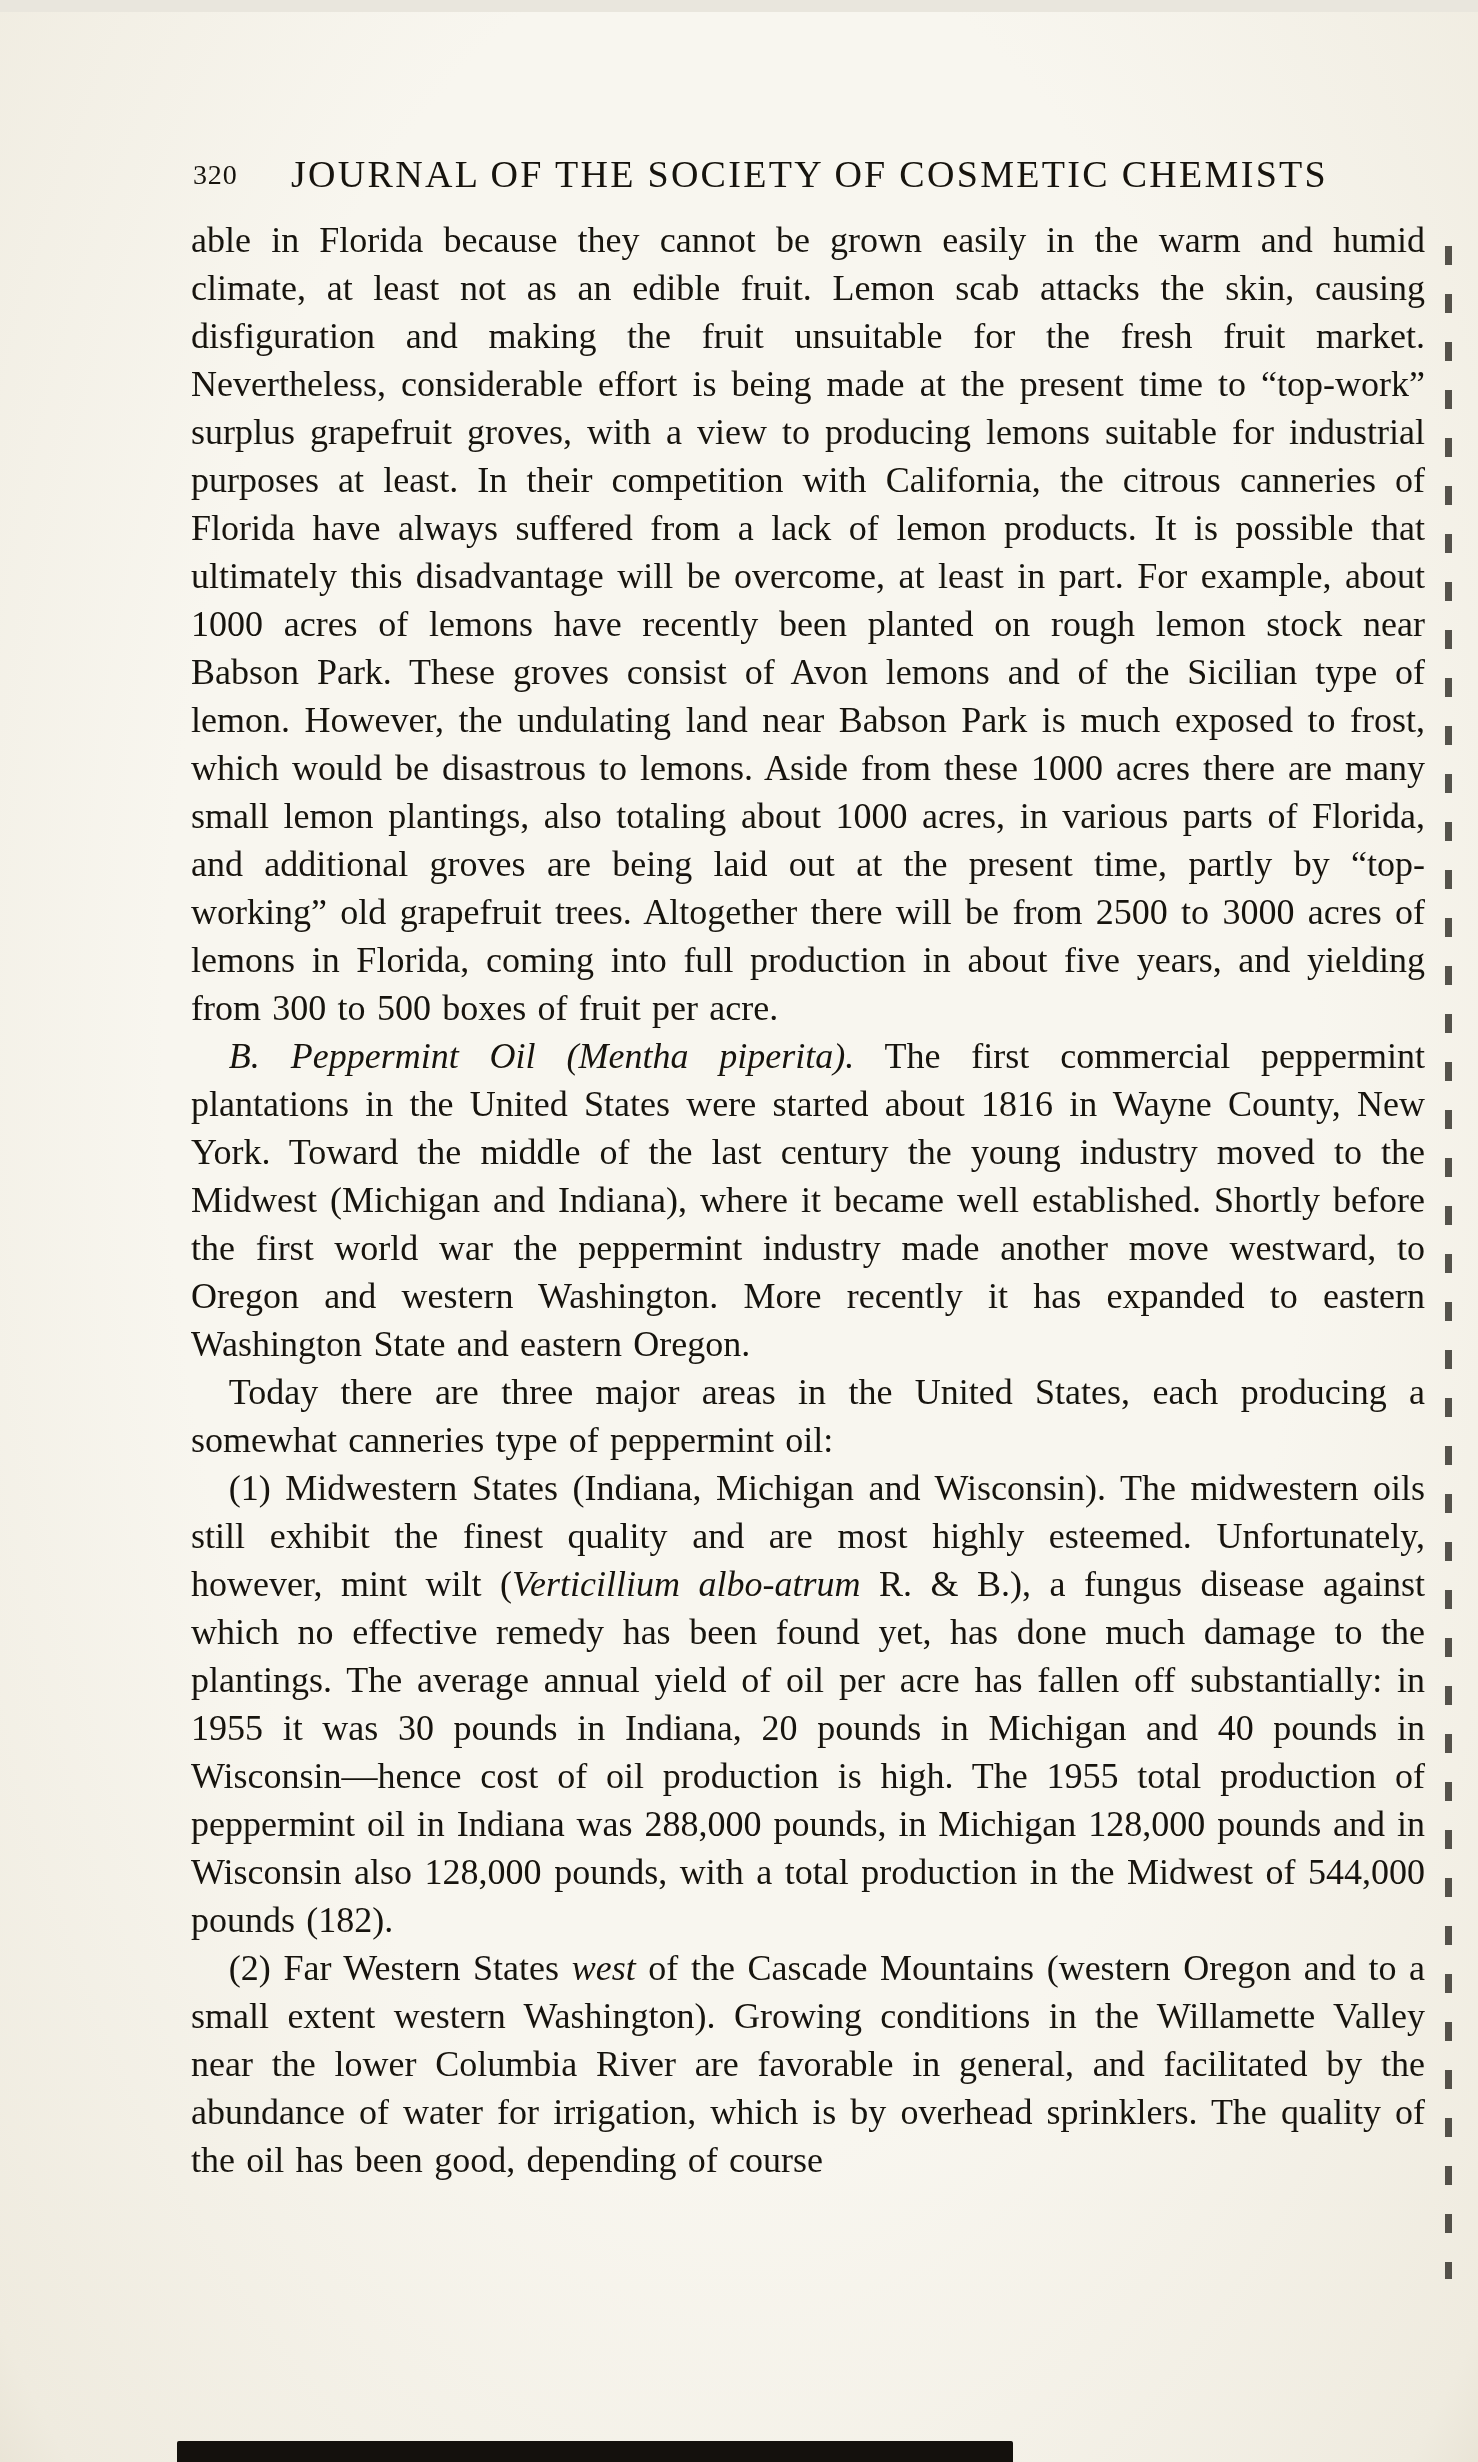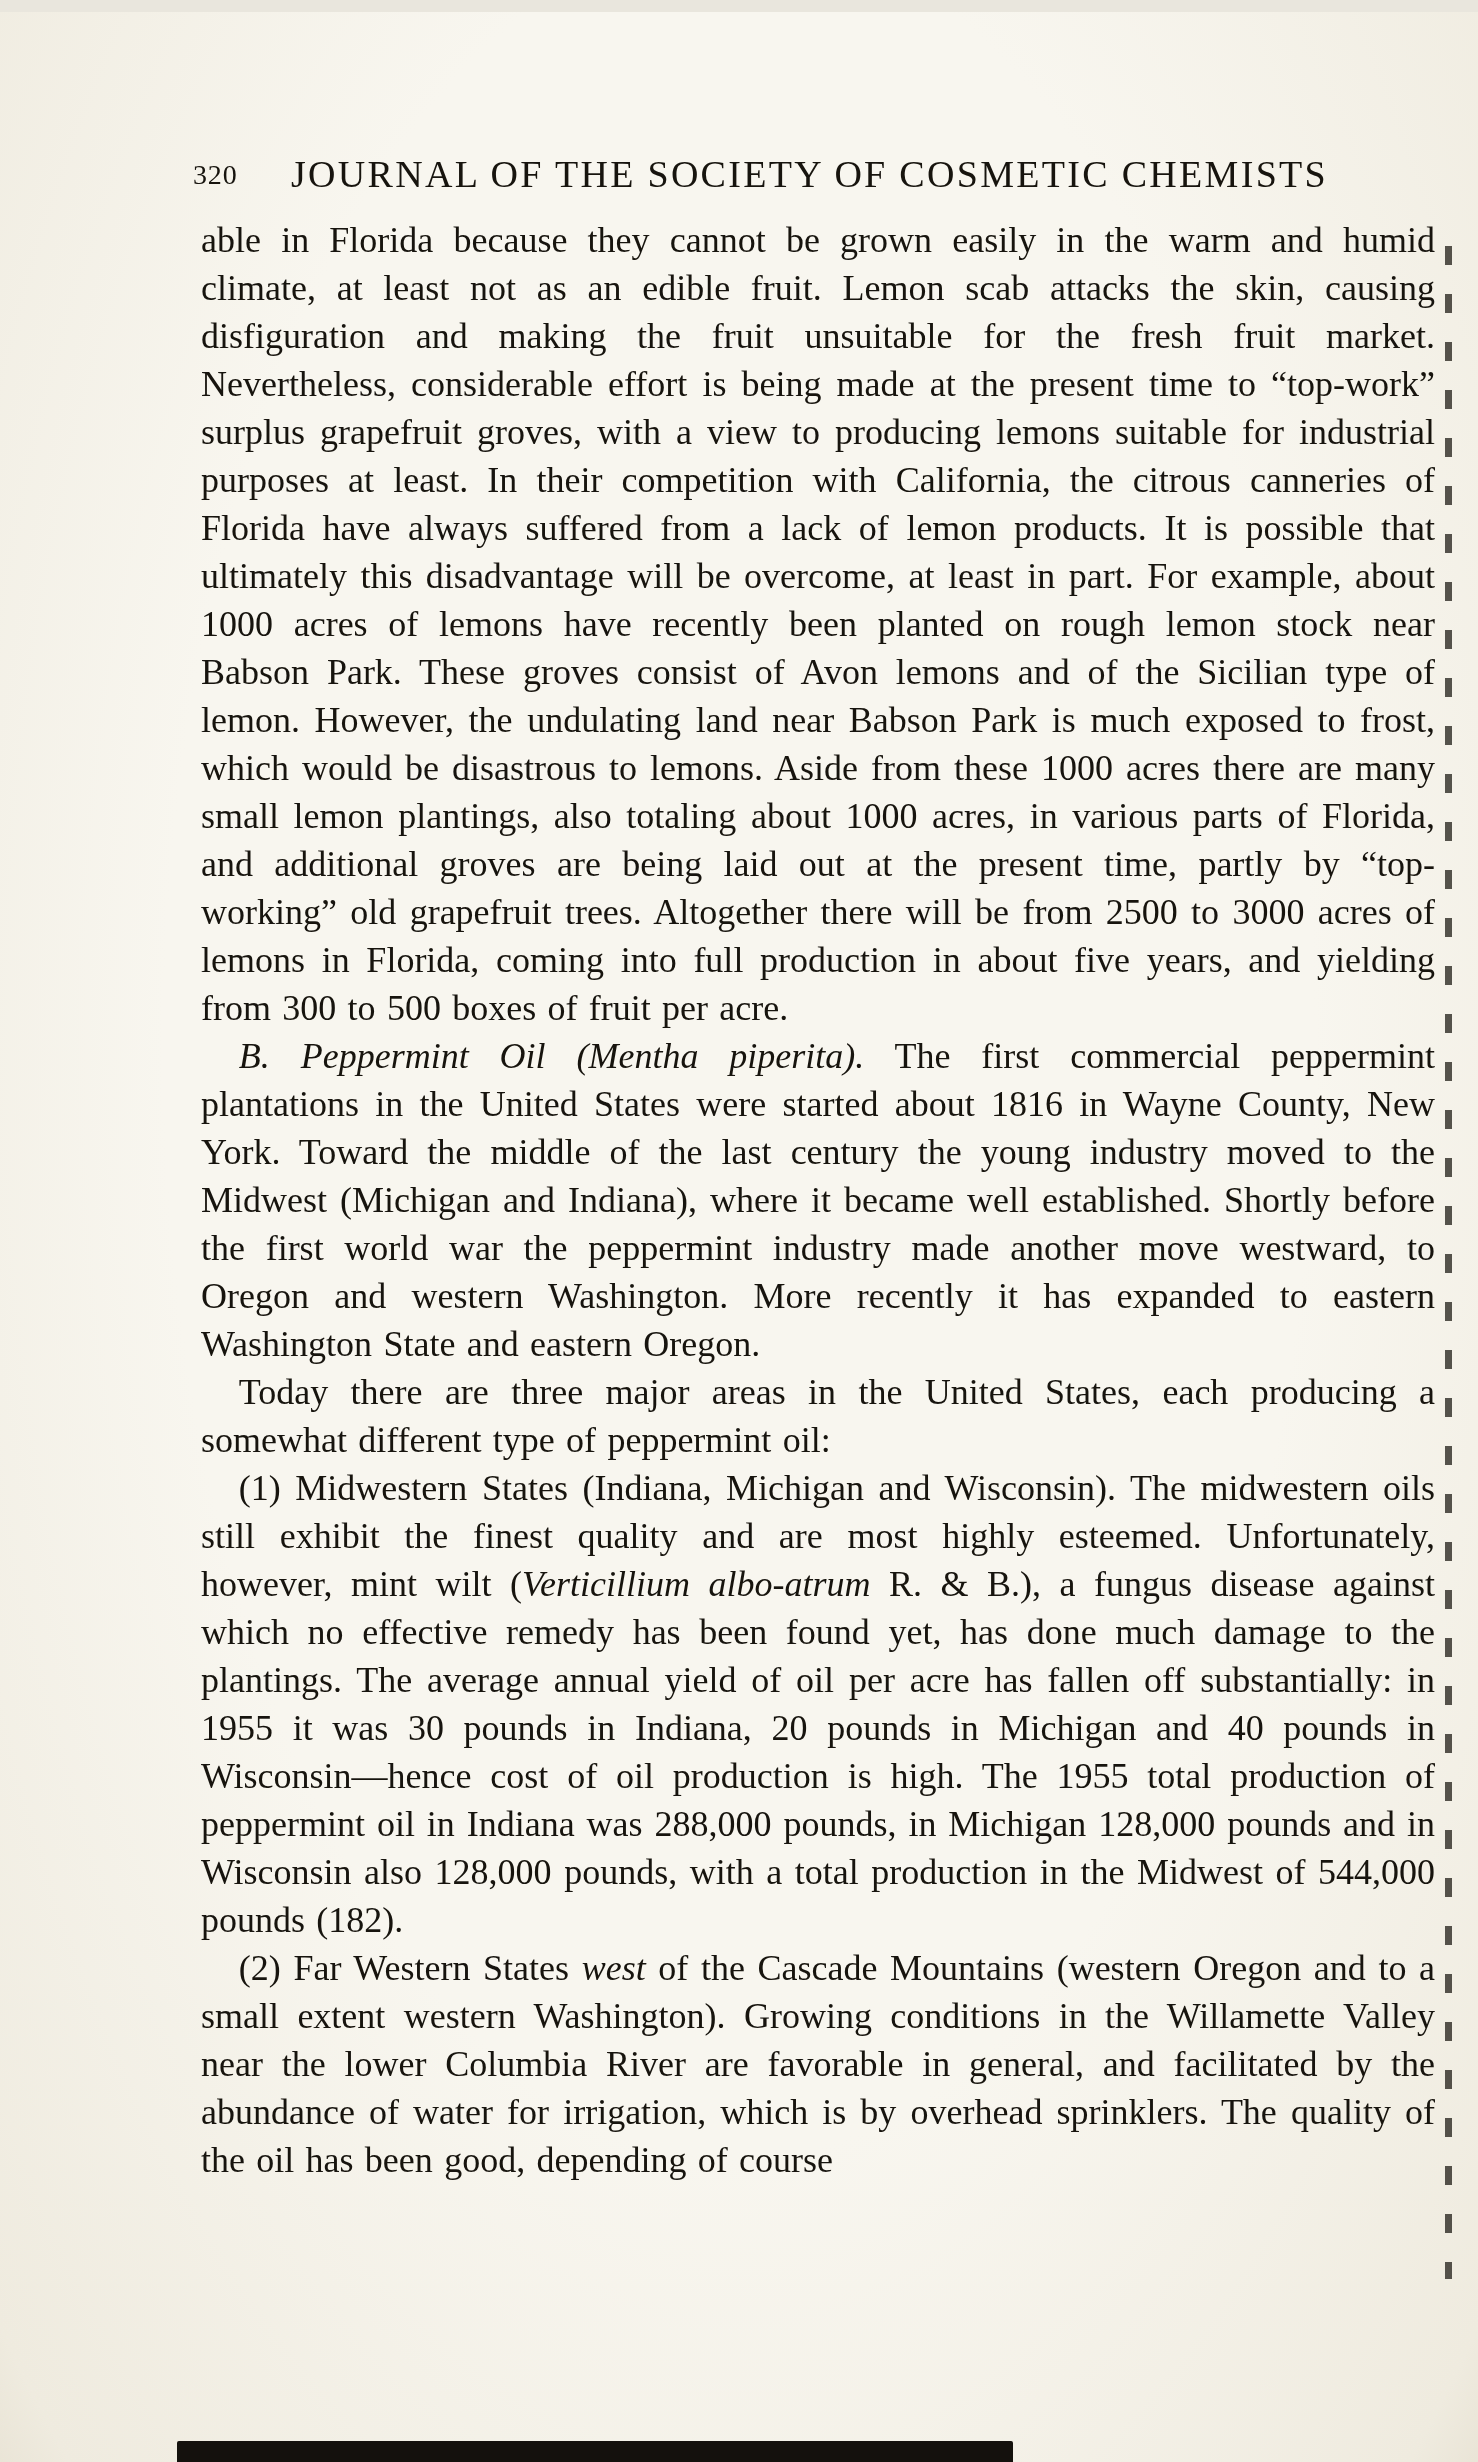--- a/index.html
+++ b/index.html
@@ -33,21 +33,21 @@
   }
   .journal-title{
     display:block;
     text-align:center;
     font-size:38px;
     letter-spacing:2.3px;
     white-space:nowrap;
   }
   .body-text{
     position:absolute;
-    left:201px;
+    left:191px;
     top:204px;
     width:1234px;
     font-size:36px;
     line-height:48px;
     text-align:justify;
     word-spacing:2.3px;
   }
   .para{margin:0;}
   .para.indent{text-indent:1.05em;}
   .it{font-style:italic;}
@@ -81,21 +81,21 @@
 <div class="page">
 
   <div class="header">
     <span class="page-number">320</span>
     <span class="journal-title">JOURNAL OF THE SOCIETY OF COSMETIC CHEMISTS</span>
   </div>
 
   <div class="body-text">
       <p class="para"><span>able in Florida because they cannot be grown easily in the warm and humid climate, at least not as an edible fruit.  Lemon scab attacks the skin, causing disfiguration and making the fruit unsuitable for the fresh fruit market.  Nevertheless, considerable effort is being made at the present time to “top-work” surplus grapefruit groves, with a view to producing lemons suitable for industrial purposes at least.  In their competition with California, the citrous canneries of Florida have always suffered from a lack of lemon products.  It is possible that ultimately this disadvantage will be overcome, at least in part.  For example, about 1000 acres of lemons have recently been planted on rough lemon stock near Babson Park.  These groves consist of Avon lemons and of the Sicilian type of lemon.  However, the undulating land near Babson Park is much exposed to frost, which would be disastrous to lemons.  Aside from these 1000 acres there are many small lemon plantings, also totaling about 1000 acres, in various parts of Florida, and additional groves are being laid out at the present time, partly by “top-working” old grapefruit trees.  Altogether there will be from 2500 to 3000 acres of lemons in Florida, coming into full production in about five years, and yielding from 300 to 500 boxes of fruit per acre.</span></p>
       <p class="para indent"><span class="it">B. Peppermint Oil (Mentha piperita).</span><span>  The first commercial peppermint plantations in the United States were started about 1816 in Wayne County, New York.  Toward the middle of the last century the young industry moved to the Midwest (Michigan and Indiana), where it became well established.  Shortly before the first world war the peppermint industry made another move westward, to Oregon and western Washington.  More recently it has expanded to eastern Washington State and eastern Oregon.</span></p>
-      <p class="para indent"><span>Today there are three major areas in the United States, each producing a somewhat different type of peppermint oil:</span></p>
+      <p class="para indent"><span>Today there are three major areas in the United States, each producing a somewhat canneries type of peppermint oil:</span></p>
       <p class="para indent"><span>(1) Midwestern States (Indiana, Michigan and Wisconsin).  The midwestern oils still exhibit the finest quality and are most highly esteemed.  Unfortunately, however, mint wilt (</span><span class="it">Verticillium albo-atrum</span><span> R. &amp; B.), a fungus disease against which no effective remedy has been found yet, has done much damage to the plantings.  The average annual yield of oil per acre has fallen off substantially:  in 1955 it was 30 pounds in Indiana, 20 pounds in Michigan and 40 pounds in Wisconsin—hence cost of oil production is high.  The 1955 total production of peppermint oil in Indiana was 288,000 pounds, in Michigan 128,000 pounds and in Wisconsin also 128,000 pounds, with a total production in the Midwest of 544,000 pounds (182).</span></p>
       <p class="para indent"><span>(2) Far Western States </span><span class="it">west</span><span> of the Cascade Mountains (western Oregon and to a small extent western Washington).  Growing conditions in the Willamette Valley near the lower Columbia River are favorable in general, and facilitated by the abundance of water for irrigation, which is by overhead sprinklers.  The quality of the oil has been good, depending of course</span></p>
     </div>
 
   <div class="right-artifacts"></div>
 
   <div class="bottom-bar"></div>
 
 </div>
 

